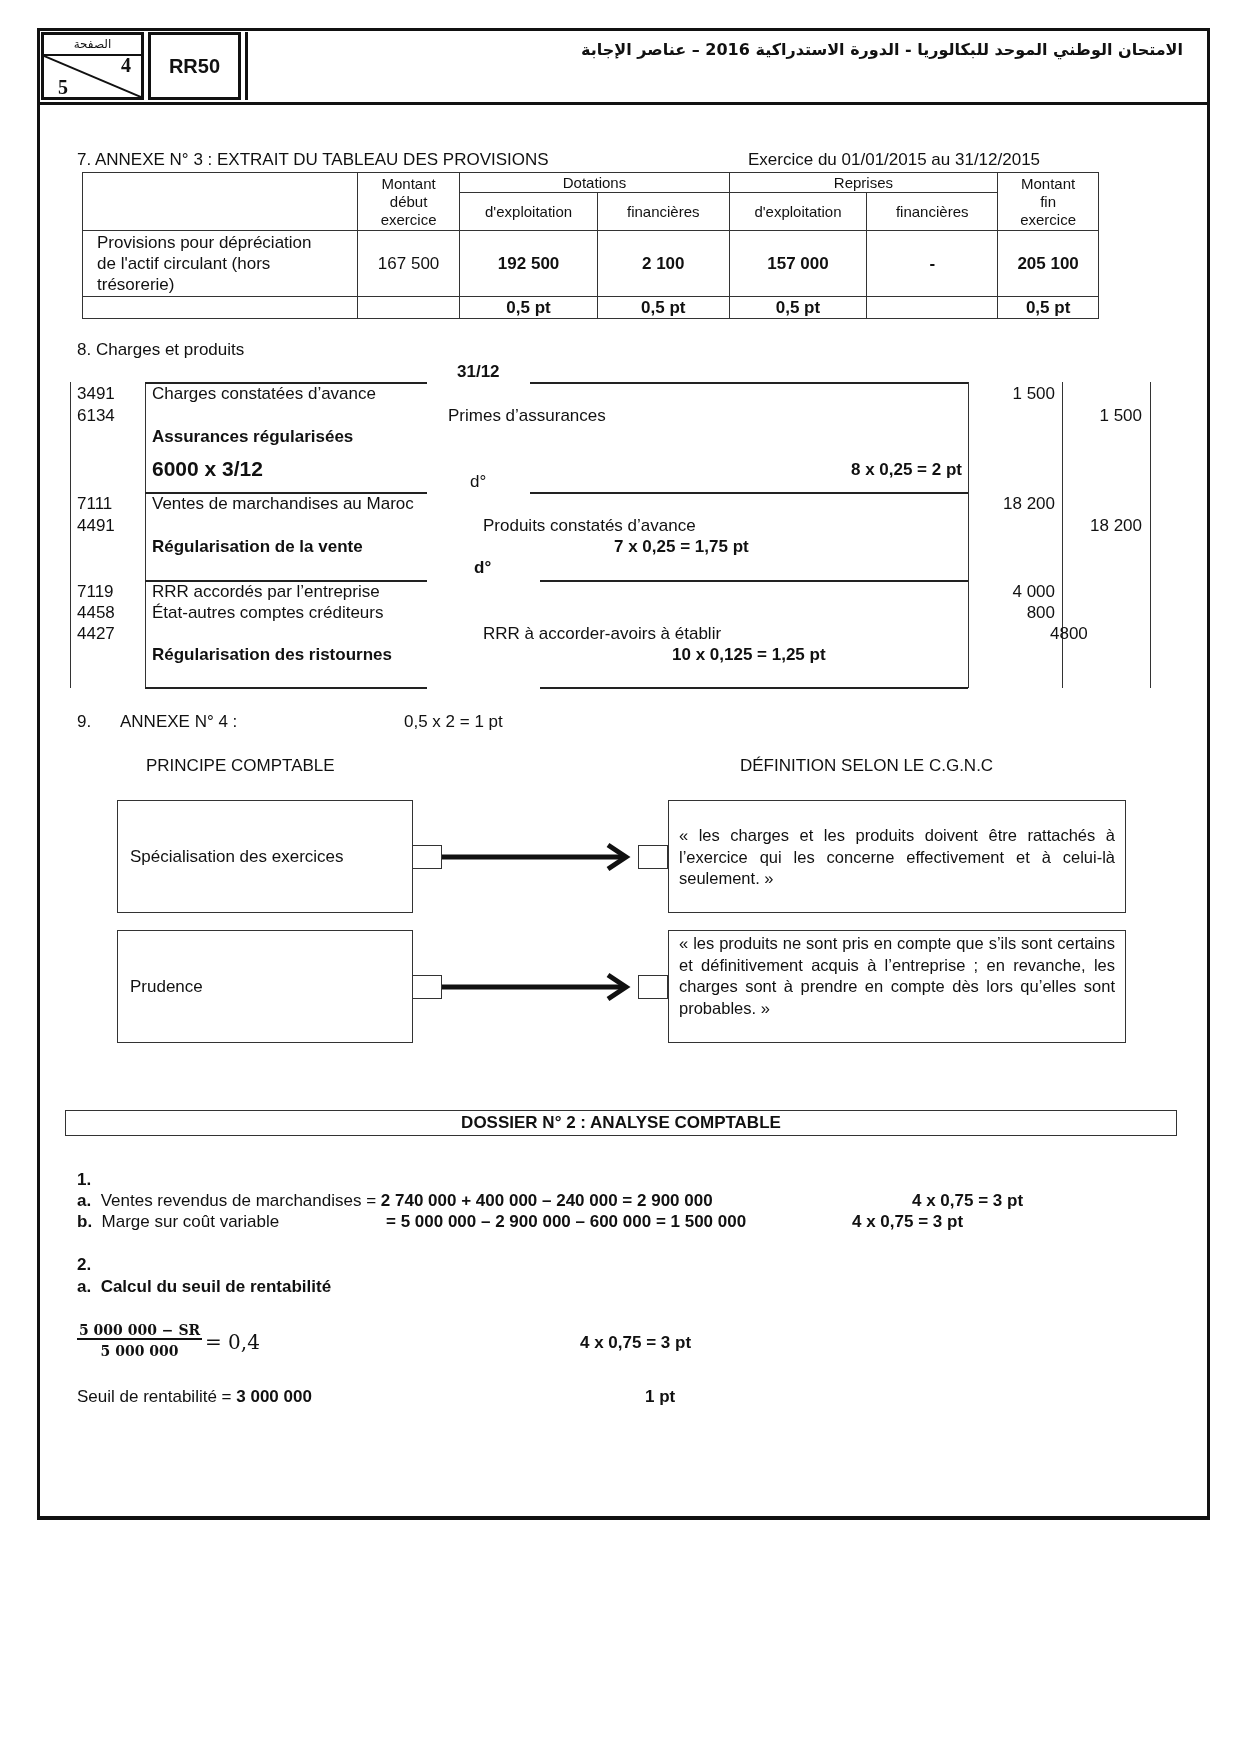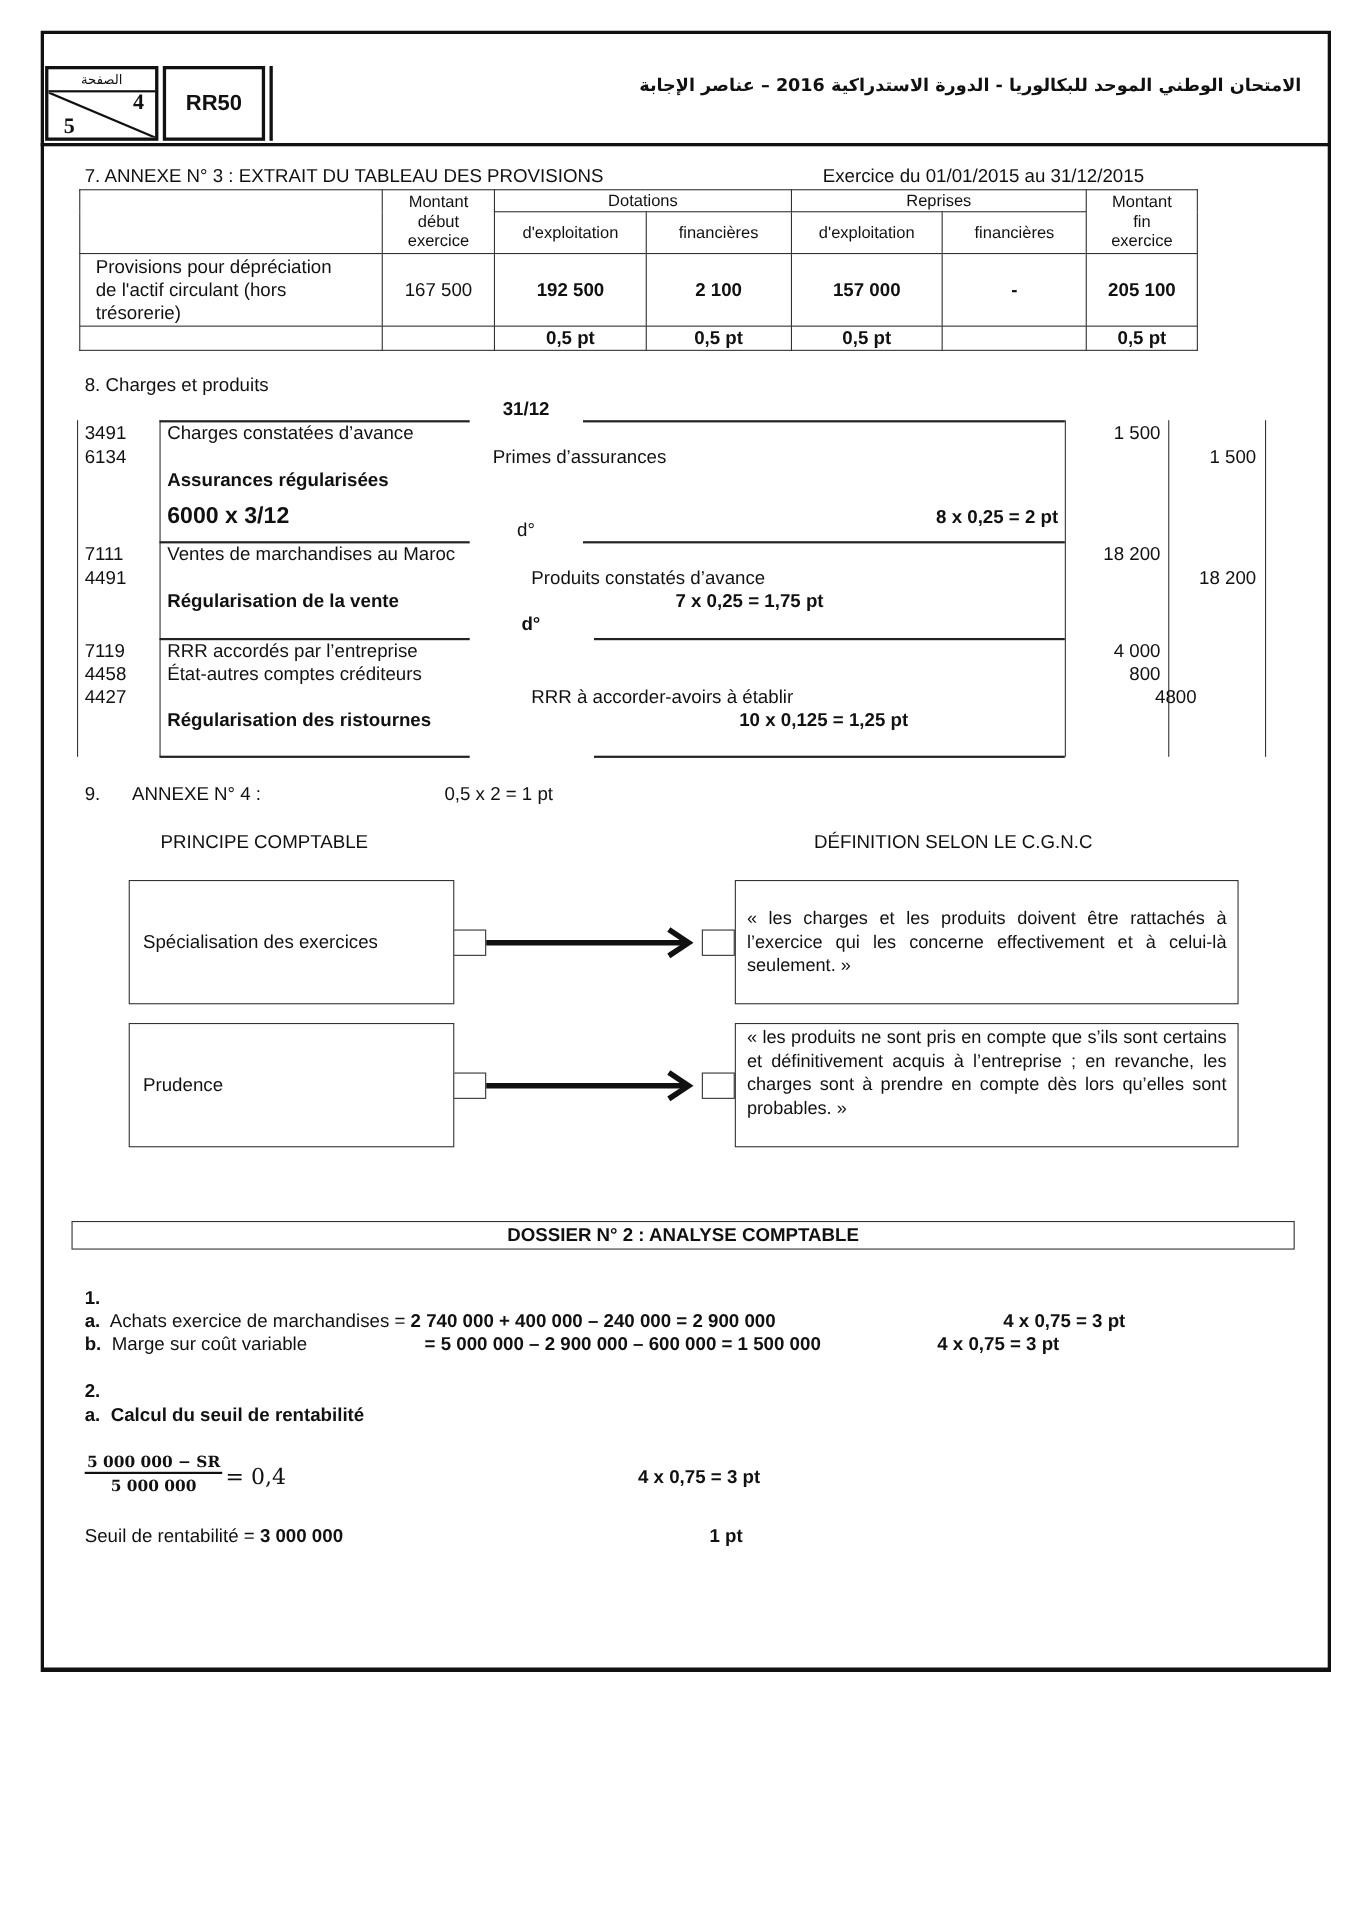--- a/index.html
+++ b/index.html
@@ -3,37 +3,37 @@
 <meta charset="utf-8">
 <style>
   html, body { margin:0; padding:0; background:#fff; }
   body { width:1240px; height:1754px; position:relative; overflow:hidden;
          font-family:"Liberation Sans", sans-serif; color:#111; }
   .abs { position:absolute; }
   .b { font-weight:bold; }
   
   #frame { left:37px; top:28px; width:1173px; height:1492px; border:3px solid #111; border-bottom-width:4px; box-sizing:border-box; }
   
-  #hdr { left:37px; top:28px; width:1173px; height:77px; border-bottom:3px solid #111; box-sizing:border-box;margin-top:28px; }
+  #hdr { left:37px; top:28px; width:1173px; height:77px; border-bottom:3px solid #111; box-sizing:border-box; }
   #pagebox { left:4px; top:4px; width:103px; height:68px; border:3px solid #111; box-sizing:border-box; }
   #pagebox .lbl { position:absolute; left:0; top:0; width:100%; height:19px; border-bottom:2px solid #111;
                   text-align:center; font-family:"DejaVu Sans", sans-serif; font-size:12px; line-height:19px; direction:rtl; }
   #pagebox svg { position:absolute; left:0; top:21px; }
   #pagebox .cur { position:absolute; right:10px; top:19px; font-family:"Liberation Serif", serif; font-weight:bold; font-size:20px; }
   #pagebox .tot { position:absolute; left:14px; top:41px; font-family:"Liberation Serif", serif; font-weight:bold; font-size:20px; }
   #codebox { left:111px; top:4px; width:93px; height:68px; border:3px solid #111; box-sizing:border-box;
              text-align:center; line-height:62px; font-weight:bold; font-size:20px; }
   #titlebox { left:208px; top:4px; width:958px; height:68px; border-left:3px solid #111; box-sizing:border-box; }
   #titlebox .l1, #titlebox .l2 { position:absolute; right:20px; direction:rtl; font-family:"DejaVu Sans", sans-serif; font-weight:bold; white-space:nowrap; }
   #titlebox .l1 { top:8px; font-size:16px; }
   #titlebox .l2 { top:36px; font-size:17px; }
 
   
   .sec-title { font-weight:normal; font-size:17px; white-space:nowrap; }
-  table.prov { position:absolute; left:72px; top:172px; width:1017px; border-collapse:collapse; font-size:15px; }
+  table.prov { position:absolute; left:82px; top:172px; width:1017px; border-collapse:collapse; font-size:15px; }
   table.prov td { border:1px solid #333; text-align:center; padding:0 4px; }
   table.prov .hdr td { font-size:15px; }
   table.prov td.left { text-align:left; padding-left:14px; }
 
   
   .jtxt { font-size:17px; white-space:nowrap; }
   .vline { position:absolute; width:0; border-left:1px solid #333; }
   .hline { position:absolute; height:0; border-top:2px solid #222; }
 
   
@@ -221,21 +221,21 @@
   <polyline points="168,5 186,17 168,29" fill="none" stroke="#111" stroke-width="5" stroke-linejoin="miter"></polyline>
 </svg>
 <div class="stub" style="left:638px;top:975px;"></div>
 <div class="defbox" style="left:668px;top:930px;width:458px;height:113px;">« les produits ne sont pris en compte que s’ils sont certains et définitivement acquis à l’entreprise ; en revanche, les charges sont à prendre en compte dès lors qu’elles sont probables. »</div>
 
 <div id="dossier" class="abs">DOSSIER N° 2 : ANALYSE COMPTABLE</div>
 
 <div class="abs line17 b" style="left:77px;top:1170px;">1.</div>
 <div class="abs line17" style="left:77px;top:1191px;">
   <span class="b">a.</span>&nbsp;
-  <span>Achats exercice de marchandises = </span><span class="b">2 740 000 + 400 000 – 240 000 = 2 900 000</span>
+  <span>Ventes revendus de marchandises = </span><span class="b">2 740 000 + 400 000 – 240 000 = 2 900 000</span>
 </div>
 <div class="abs line17 b" style="left:912px;top:1191px;">4 x 0,75 = 3 pt</div>
 
 <div class="abs line17" style="left:77px;top:1212px;">
   <span class="b">b.</span>&nbsp;
   <span>Marge sur coût variable</span>
 </div>
 <div class="abs line17 b" style="left:386px;top:1212px;">= 5 000 000 – 2 900 000 – 600 000 = 1 500 000</div>
 <div class="abs line17 b" style="left:852px;top:1212px;">4 x 0,75 = 3 pt</div>
 

